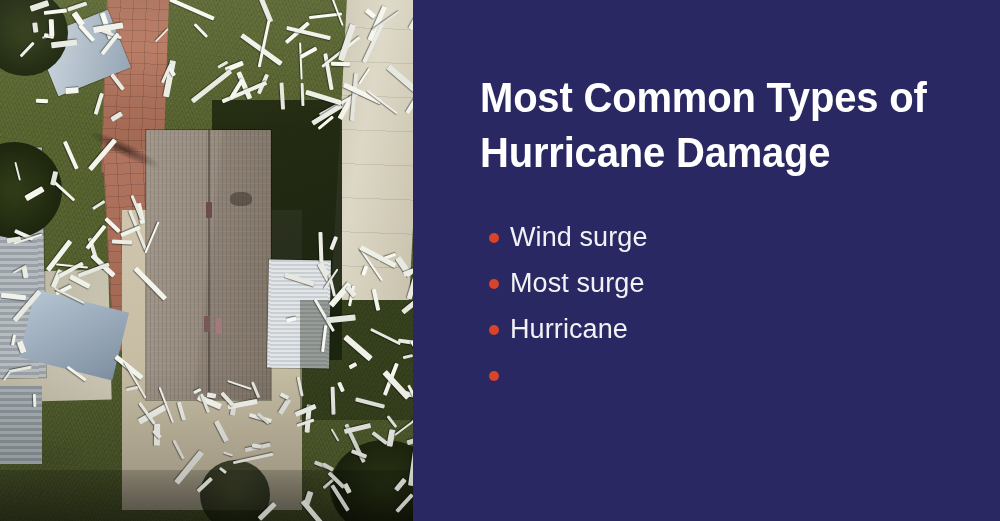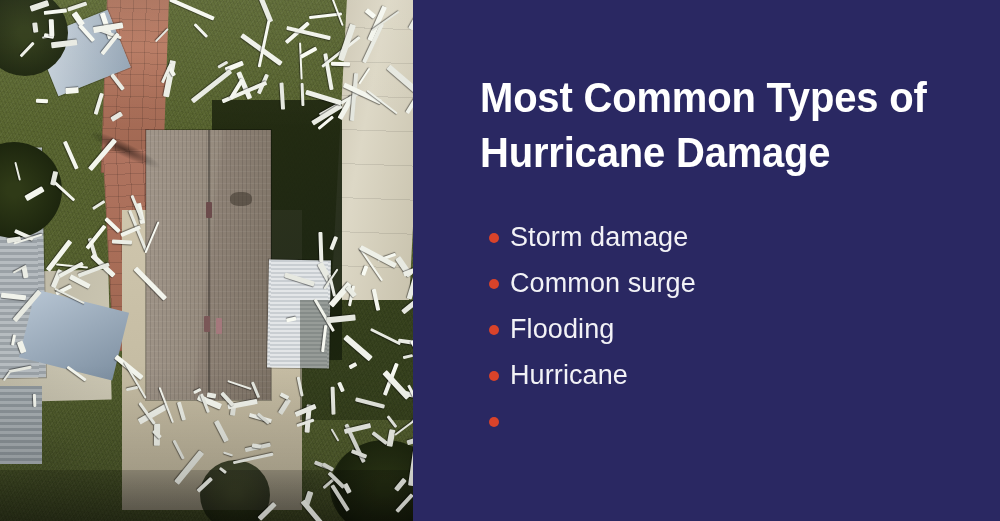--- a/index.html
+++ b/index.html
@@ -379,23 +379,22 @@
 
   <div class="panel">
     <div class="panel-inner">
 
       <h1 class="title">
         <span class="ln">Most Common Types of</span>
         <span class="ln">Hurricane Damage</span>
       </h1>
 
       <ul class="list" id="damage-list">
-          <li><span class="bullet"></span><span>Storm damage</span></li>
-          <li><span class="bullet"></span><span>Common surge</span></li>
-          <li><span class="bullet"></span><span>Flooding</span></li>
+          <li><span class="bullet"></span><span>Wind surge</span></li>
+          <li><span class="bullet"></span><span>Most surge</span></li>
           <li><span class="bullet"></span><span>Hurricane</span></li>
           <li><span class="bullet"></span></li>
         </ul>
 
     </div>
   </div>
 
 </div>
 
 </body></html>

